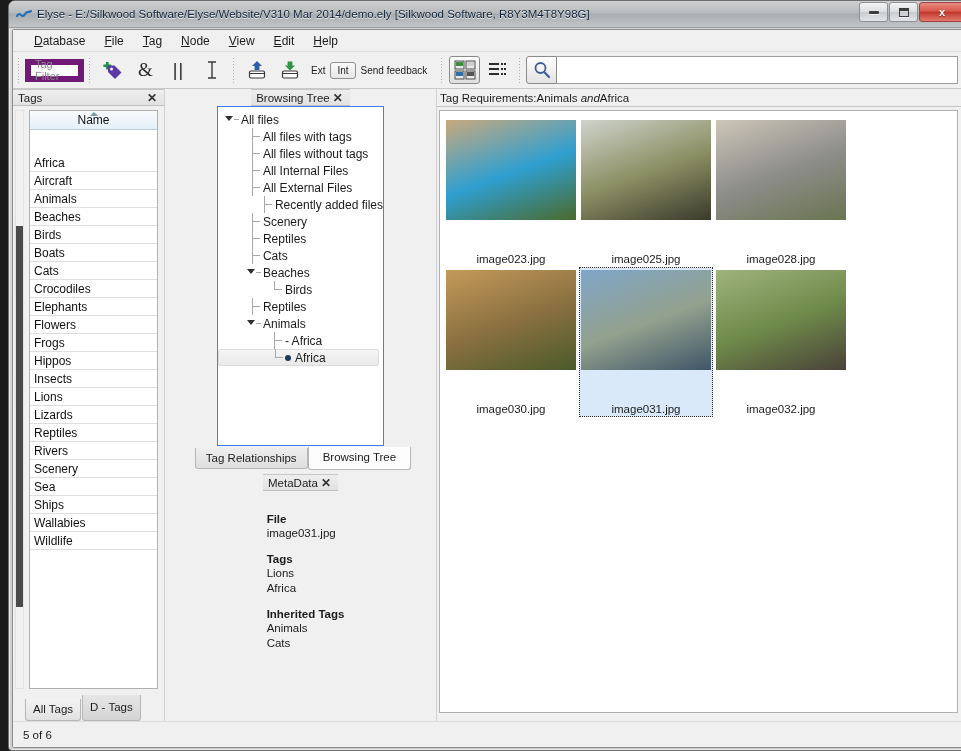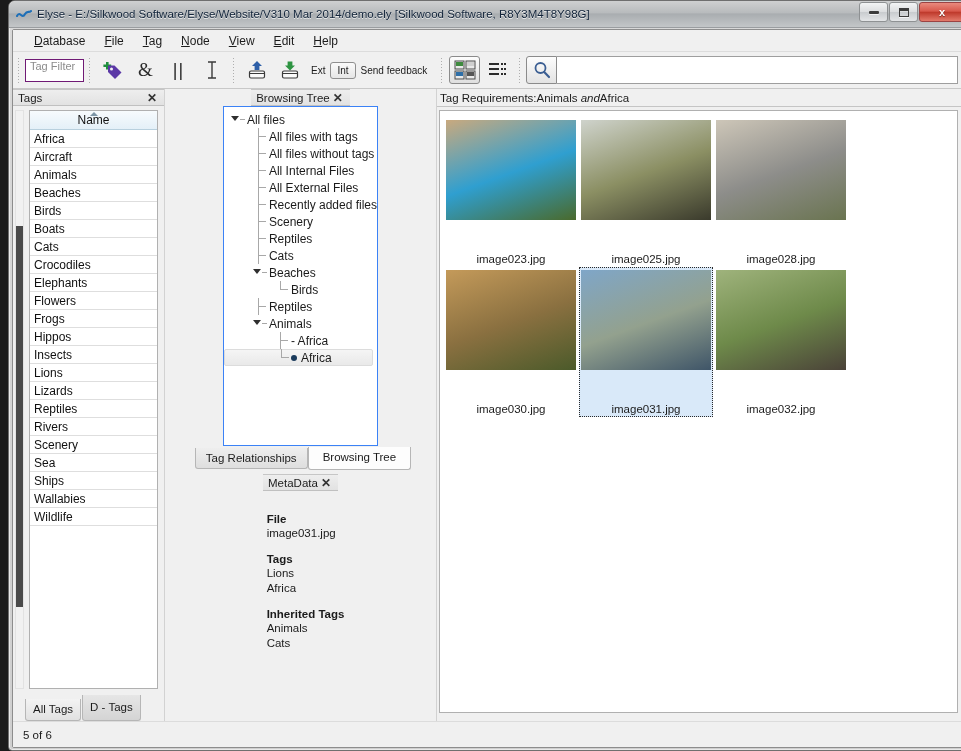--- a/index.html
+++ b/index.html
@@ -116,23 +116,23 @@
   }
   .grip {
     width: 4px; height: 26px;
     margin: 0 4px;
     background-image: radial-gradient(#aeaeae 40%, transparent 42%);
     background-size: 3px 3px;
     flex: 0 0 auto;
   }
   .tagfilter-box {
     width: 59px; height: 23px;
-    border: 1px solid #701a75;
+    border: 6px solid #701a75;
     background: #fff;
-    display: flex; align-items: flex-start;
+    display: flex; align-items: center;
     padding-left: 4px;
     font-size: 11px; color: #8c8c8c;
   }
   .tbtn {
     width: 31px; height: 28px;
     display: flex; align-items: center; justify-content: center;
     margin: 0 1px;
     border: 1px solid transparent;
     border-radius: 2px;
     cursor: default;
@@ -231,20 +231,21 @@
     background: #4a4a4a;
   }
   #tags-table-wrap {
     flex: 1 1 auto;
     margin: 0 6px 0 5px;
     border: 1px solid #b0b0b0;
     background: #fff;
     display: flex; flex-direction: column;
     min-height: 0;
     overflow: hidden;
+    gap: 24px;
   }
   #tags-header {
     height: 19px;
     background: linear-gradient(to bottom,#f7fbfd 0%, #e4f0f8 100%);
     border-bottom: 1px solid #b8d0de;
     display: flex; align-items: center; justify-content: center;
     font-size: 12px; color: #111;
     position: relative;
     flex: 0 0 auto;
   }
@@ -653,21 +654,21 @@
                 </span>
                 <span style="margin-left: 3px;">All Internal Files</span>
               </div>
               <div class="tnode" style="padding-left: 28px;">
                 <span class="twig">
                   <span class="vline"></span>
                   <span class="hline"></span>
                 </span>
                 <span style="margin-left: 3px;">All External Files</span>
               </div>
-              <div class="tnode" style="padding-left: 28px;">
+              <div class="tnode" style="padding-left: 40px;">
                 <span class="twig">
                   <span class="vline"></span>
                   <span class="hline"></span>
                 </span>
                 <span style="margin-left: 3px;">Recently added files</span>
               </div>
               <div class="tnode" style="padding-left: 28px;">
                 <span class="twig">
                   <span class="vline"></span>
                   <span class="hline"></span>

